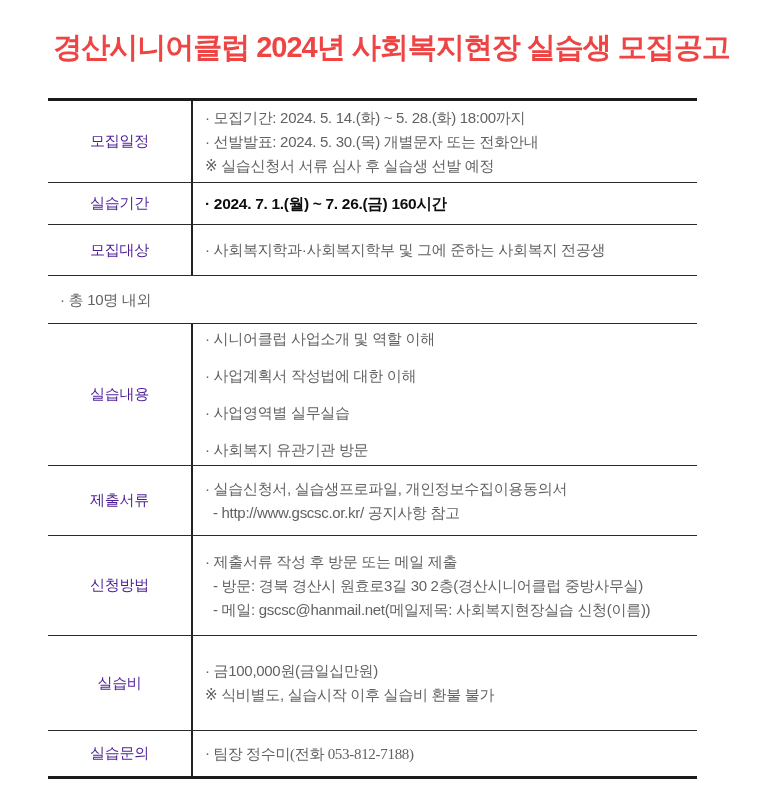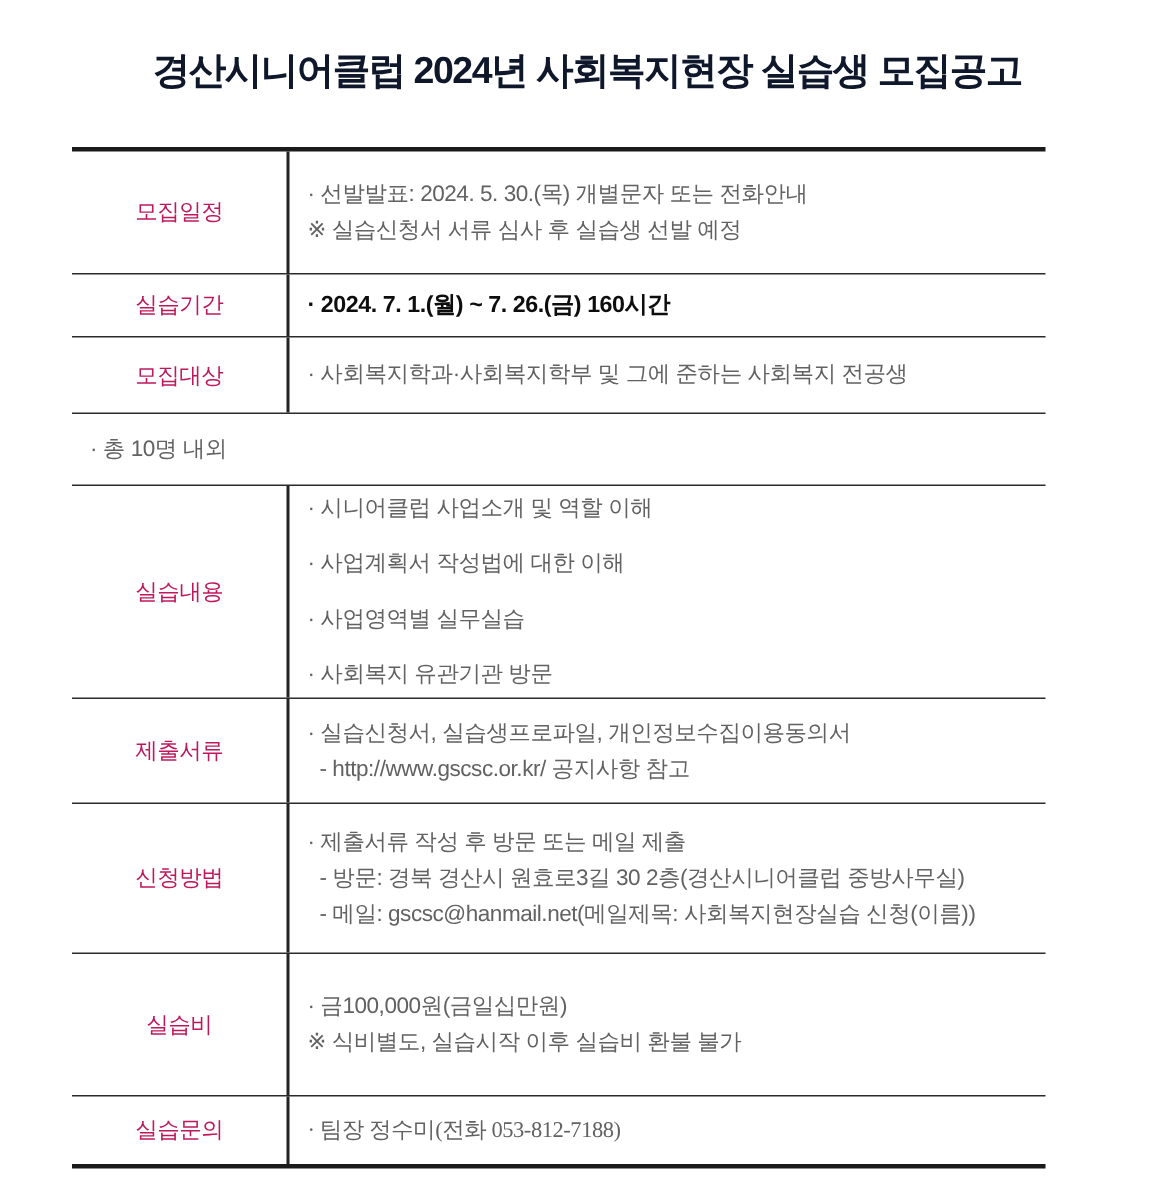--- a/index.html
+++ b/index.html
@@ -16,23 +16,23 @@
   }
   .page {
     width: 783px;
     height: 790px;
     background: #ffffff;
   }
   .doc-title {
     margin: 0;
     padding-top: 27px;
     text-align: center;
-    font-size: 25px;
+    font-size: 29px;
     font-weight: 800;
-    color: #0f172a;
+    color: #ef4444;
     letter-spacing: -1px;
     line-height: 40px;
   }
   .notice-table {
     position: absolute;
     left: 48px;
     top: 98px;
     width: 649px;
     border-top: 3px solid #1b1b1b;
     border-bottom: 3px solid #1b1b1b;
@@ -47,21 +47,21 @@
     border-bottom: none;
   }
   .t-label {
     width: 145px;
     flex: 0 0 145px;
     display: flex;
     align-items: center;
     justify-content: center;
     box-sizing: border-box;
     border-right: 2px solid #222222;
-    color: #be185d;
+    color: #4c1d95;
     font-size: 15px;
     letter-spacing: -0.3px;
   }
   .t-content {
     flex: 1;
     display: flex;
     flex-direction: column;
     justify-content: center;
     box-sizing: border-box;
     padding: 6px 6px 6px 12px;
@@ -90,20 +90,21 @@
 </head>
 <body>
 
 <div class="page">
   <h1 class="doc-title">경산시니어클럽 2024년 사회복지현장 실습생 모집공고</h1>
 
   <div class="notice-table">
       <div class="t-row" style="height: 82px;">
         <div class="t-label">모집일정</div>
         <div class="t-content">
+          <div class="t-line">· 모집기간: 2024. 5. 14.(화) ~ 5. 28.(화) 18:00까지</div>
           <div class="t-line">· 선발발표: 2024. 5. 30.(목) 개별문자 또는 전화안내</div>
           <div class="t-line">※ 실습신청서 서류 심사 후 실습생 선발 예정</div>
         </div>
       </div>
       <div class="t-row" style="height: 42px;">
         <div class="t-label">실습기간</div>
         <div class="t-content">
           <div class="t-line bold">· 2024. 7. 1.(월) ~ 7. 26.(금) 160시간</div>
         </div>
       </div>

